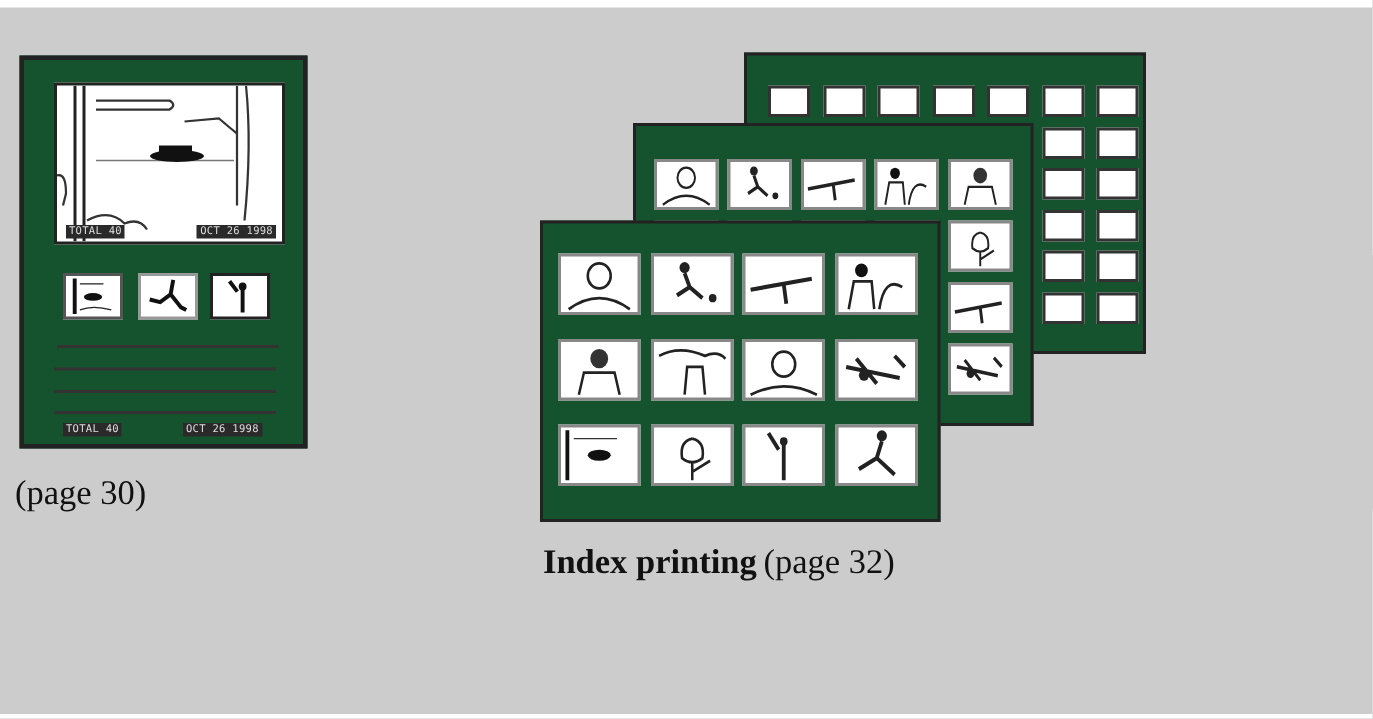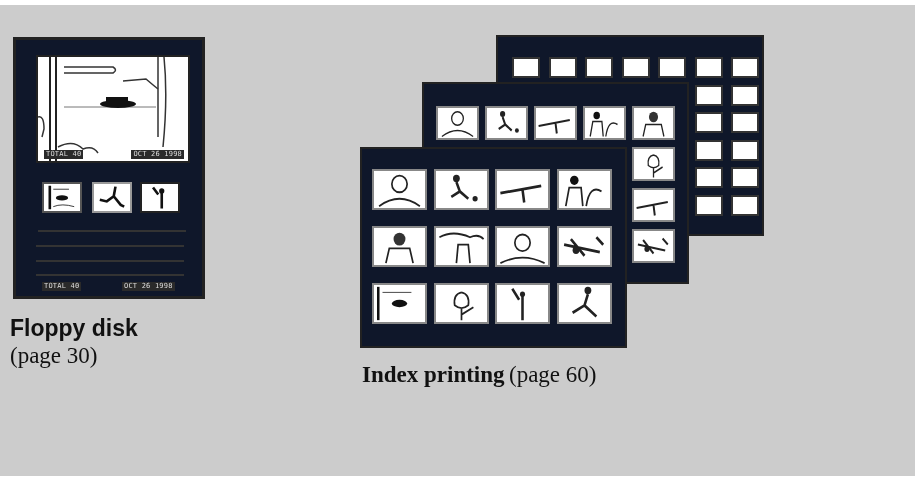--- a/index.html
+++ b/index.html
@@ -7,21 +7,21 @@
     width: 915px; height: 479px; position: relative; overflow: hidden;
     background: #ffffff;
     font-family: "Liberation Sans", sans-serif;
   }
   .panel {
     position: absolute; left: 0; top: 5px; width: 915px; height: 471px;
     background: #cccccc;
   }
   .abs { position: absolute; }
   .sheet {
-    position: absolute; background: #0f172a; border: 2px solid #222;
+    position: absolute; background: #14532d; border: 2px solid #222;
     box-sizing: border-box;
   }
   
   .photo-frame {
     position: absolute; left: 20px; top: 15px; width: 154px; height: 108px;
     border: 2px solid #222; box-sizing: border-box; overflow: hidden; background: #fff;
   }
   .tag {
     position: absolute; background: #2a2a2a; color: #ddd;
     font-family: "DejaVu Sans Mono", monospace; font-size: 7px; line-height: 9px;
@@ -93,21 +93,20 @@
   <div class="rule" style="left:22px; top:190px; width:148px;"></div>
   <div class="rule" style="left:20px; top:205px; width:148px;"></div>
   <div class="rule" style="left:20px; top:220px; width:148px;"></div>
   <div class="rule" style="left:20px; top:234px; width:148px;"></div>
 
   <span class="tag" style="left:26px; top:242px;">TOTAL 40</span>
   <span class="tag" style="left:106px; top:242px;">OCT 26 1998</span>
 </div>
 
 <div class="abs" style="left:10px; top:315px; width:230px;">
-  <div class="caption-bold" style="font-size:23px; line-height:27px;">Floppy disk</div>
   <div class="caption-serif" style="font-size:23px; line-height:27px;">(page 30)</div>
 </div>
 
 <div class="sheet" id="back-sheet" style="left:496px; top:35px; width:268px; height:201px;">
     <div class="box" style="left: 14px; top: 20px; width: 28px; height: 21px;"></div>
     <div class="box" style="left: 50.5px; top: 20px; width: 28px; height: 21px;"></div>
     <div class="box" style="left: 87px; top: 20px; width: 28px; height: 21px;"></div>
     <div class="box" style="left: 123.5px; top: 20px; width: 28px; height: 21px;"></div>
     <div class="box" style="left: 160px; top: 20px; width: 28px; height: 21px;"></div>
     <div class="box" style="left: 196.5px; top: 20px; width: 28px; height: 21px;"></div>
@@ -339,14 +338,14 @@
     <div class="thumb" style="left: 194.5px; top: 134px; width: 55px; height: 41px;">
       <svg viewBox="0 0 60 40" preserveAspectRatio="none">
         <circle cx="34" cy="6" r="4" fill="#222"></circle>
         <path d="M34 10 L30 22 L16 30 M30 22 L44 34" stroke="#222" stroke-width="3" fill="none"></path>
       </svg>
     </div>
   </div>
 
 <div class="abs" style="left:362px; top:362px; white-space:nowrap;">
   <span class="caption-bold" style="font-size:23px;font-family:Liberation Serif, serif;">Index printing</span>
-  <span class="caption-serif" style="font-size:23px;">(page 60)</span>
+  <span class="caption-serif" style="font-size:23px;">(page 32)</span>
 </div>
 
 </body></html>

